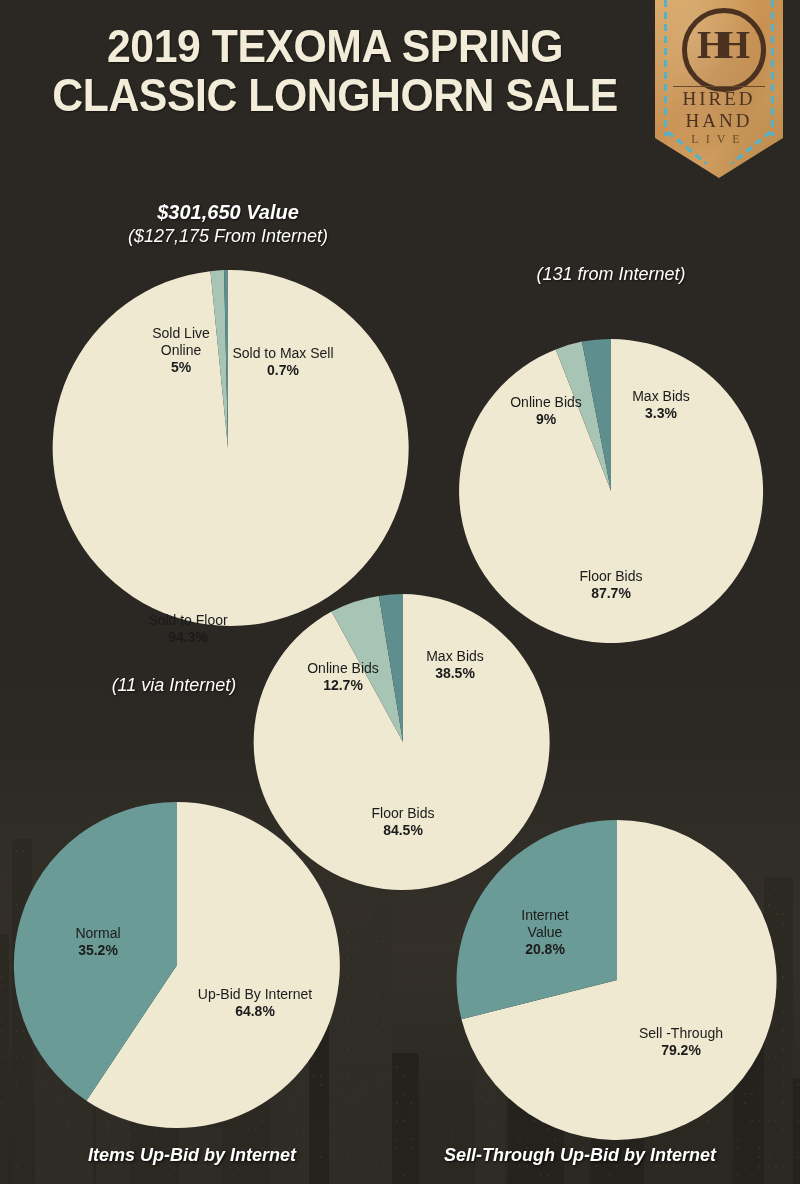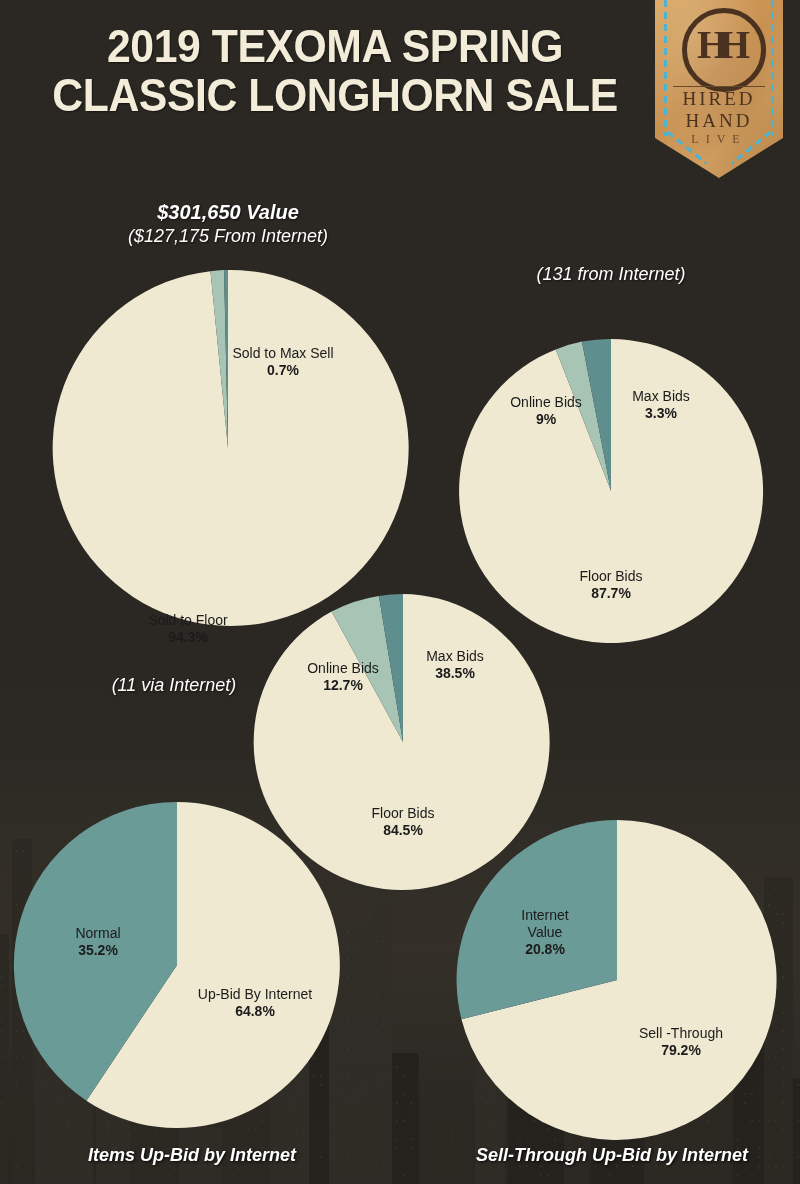--- a/index.html
+++ b/index.html
@@ -792,20 +792,25 @@
       <path fill="#efe9d2" d="M178 178 L178 0 A178 178 0 1 1 160.45 1.13 Z"></path>
 
       <path fill="#a8c4b4" d="M178 178 L160.45 1.13 A178 178 0 0 1 174.08 0.05 Z"></path>
 
       <path fill="#5f8e8e" d="M178 178 L174.08 0.05 A178 178 0 0 1 178 0 Z"></path>
     </svg>
     <div class="plabel" style="left:48px;top:325px;width:180px;">
       <span>Sold to Floor</span>
       <b>94.3%</b>
     </div>
+    <div class="plabel" style="left:76px;top:38px;width:110px;">
+      <span>Sold Live
+Online</span>
+      <b>5%</b>
+    </div>
     <div class="plabel" style="left:158px;top:58px;width:150px;">
       <span>Sold to Max Sell</span>
       <b>0.7%</b>
     </div>
   </div>
 
   <div class="pie" style="left:459px;top:339px;">
     <svg width="304" height="304" viewBox="0 0 304 304">
 
       <path fill="#efe9d2" d="M152 152 L152 0 A152 152 0 1 1 96.80 10.41 Z"></path>
@@ -880,15 +885,15 @@
       <b>79.2%</b>
     </div>
     <div class="plabel" style="left:33px;top:70px;width:110px;">
       <span>Internet
 Value</span>
       <b>20.8%</b>
     </div>
   </div>
 
   <div class="caption" style="left:88px;top:1145px;">Items Up-Bid by Internet</div>
-  <div class="caption" style="left:476px;top:1145px;">Sell-Through Up-Bid by Internet</div>
+  <div class="caption" style="left:444px;top:1145px;">Sell-Through Up-Bid by Internet</div>
 
 </div>
 
 </body></html>

